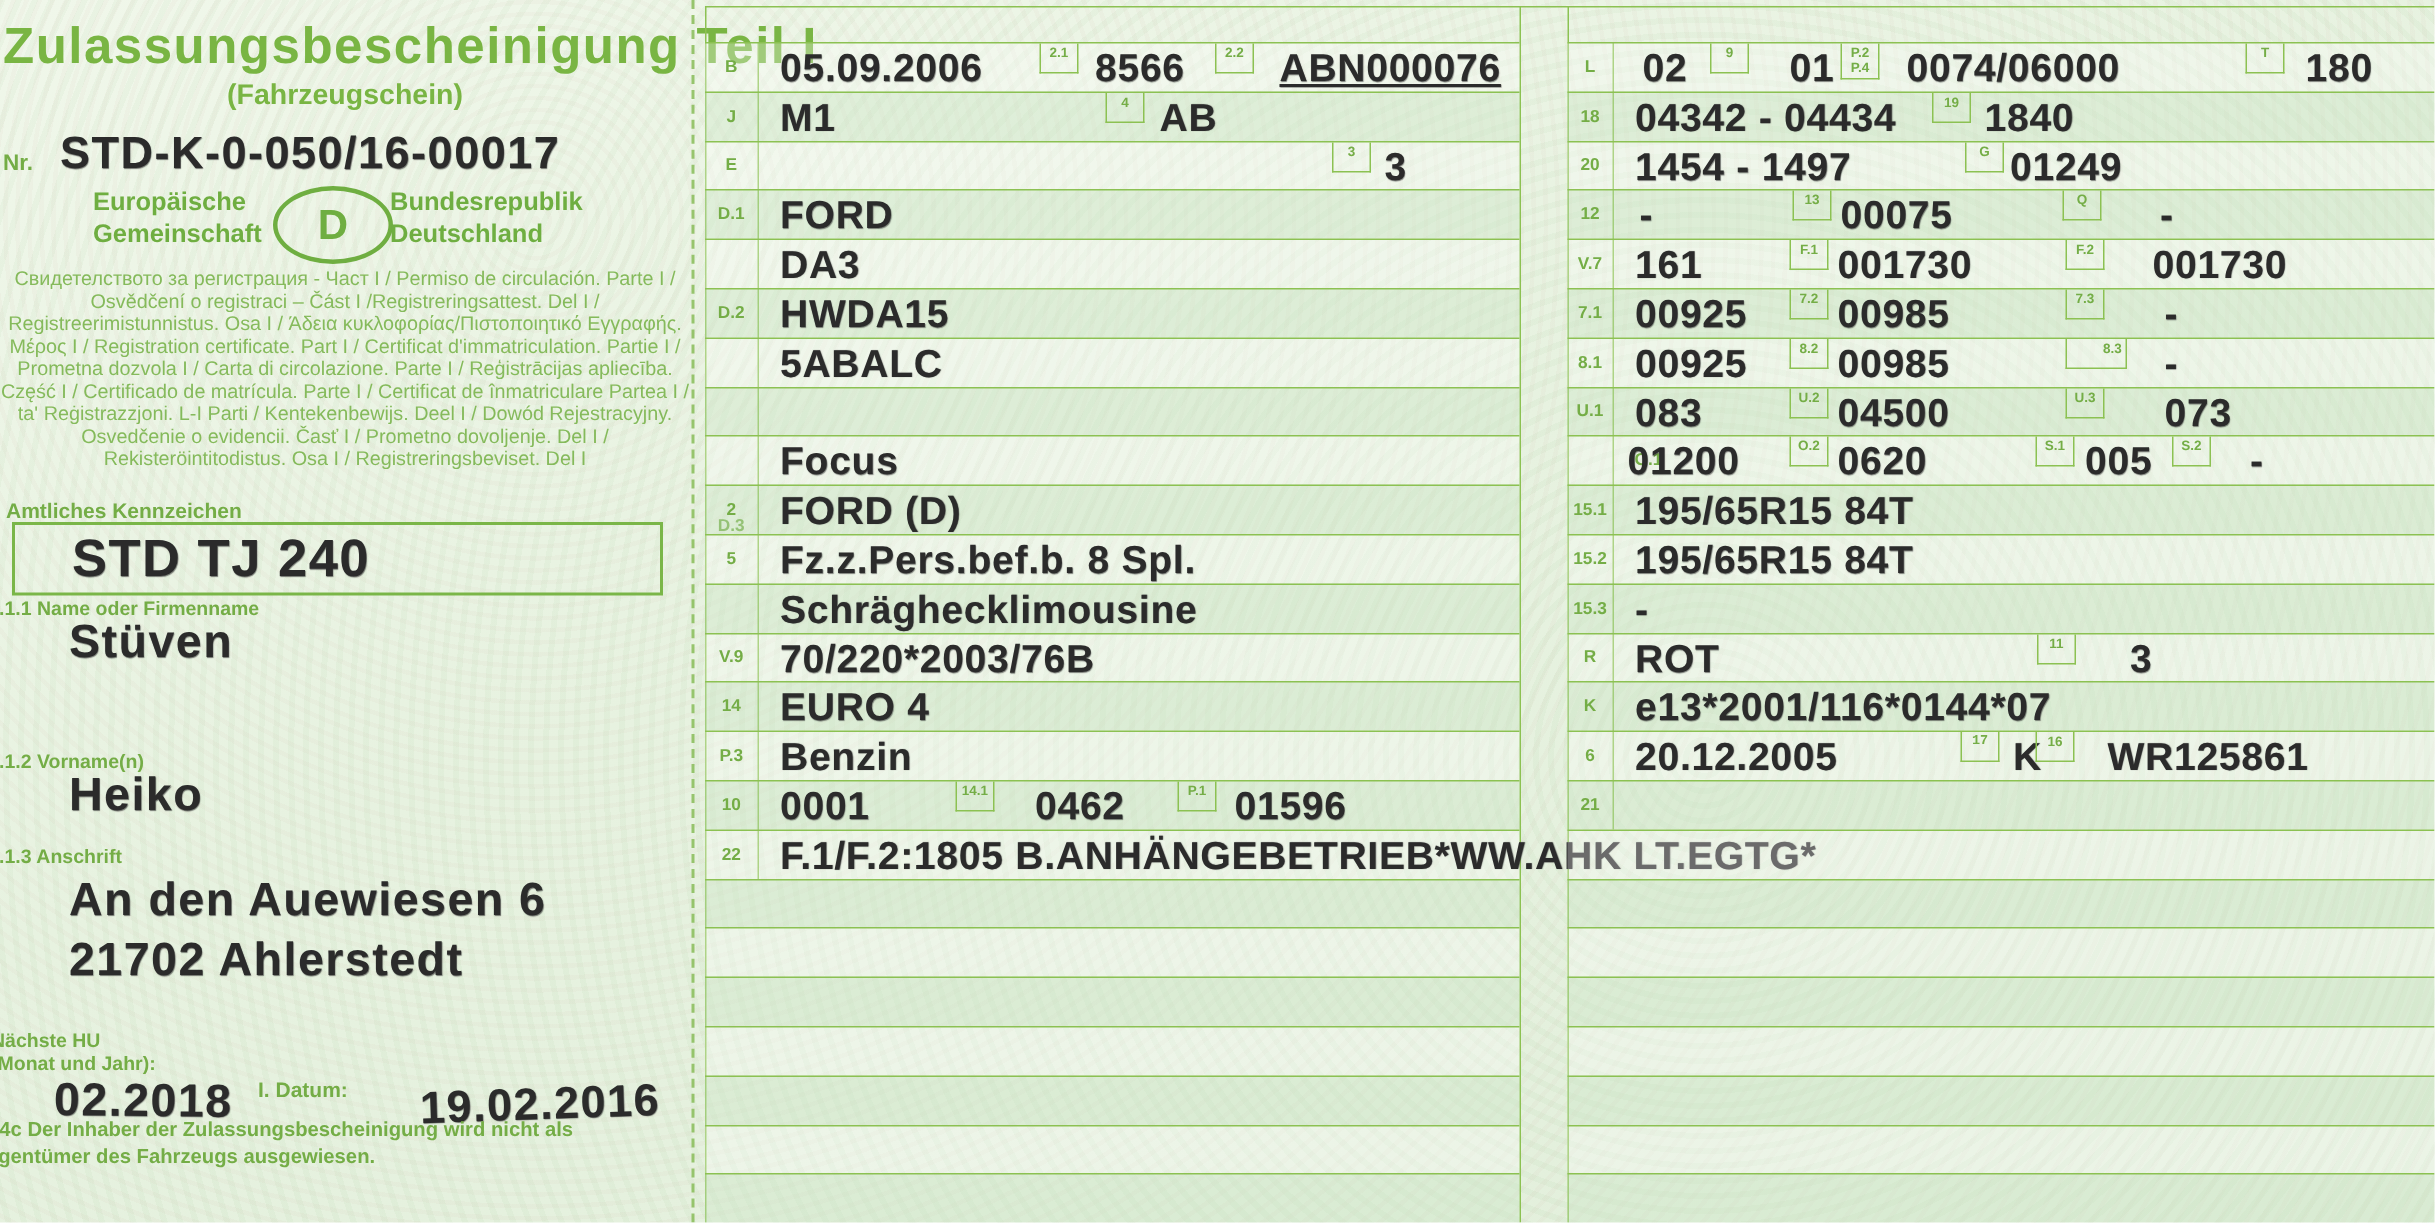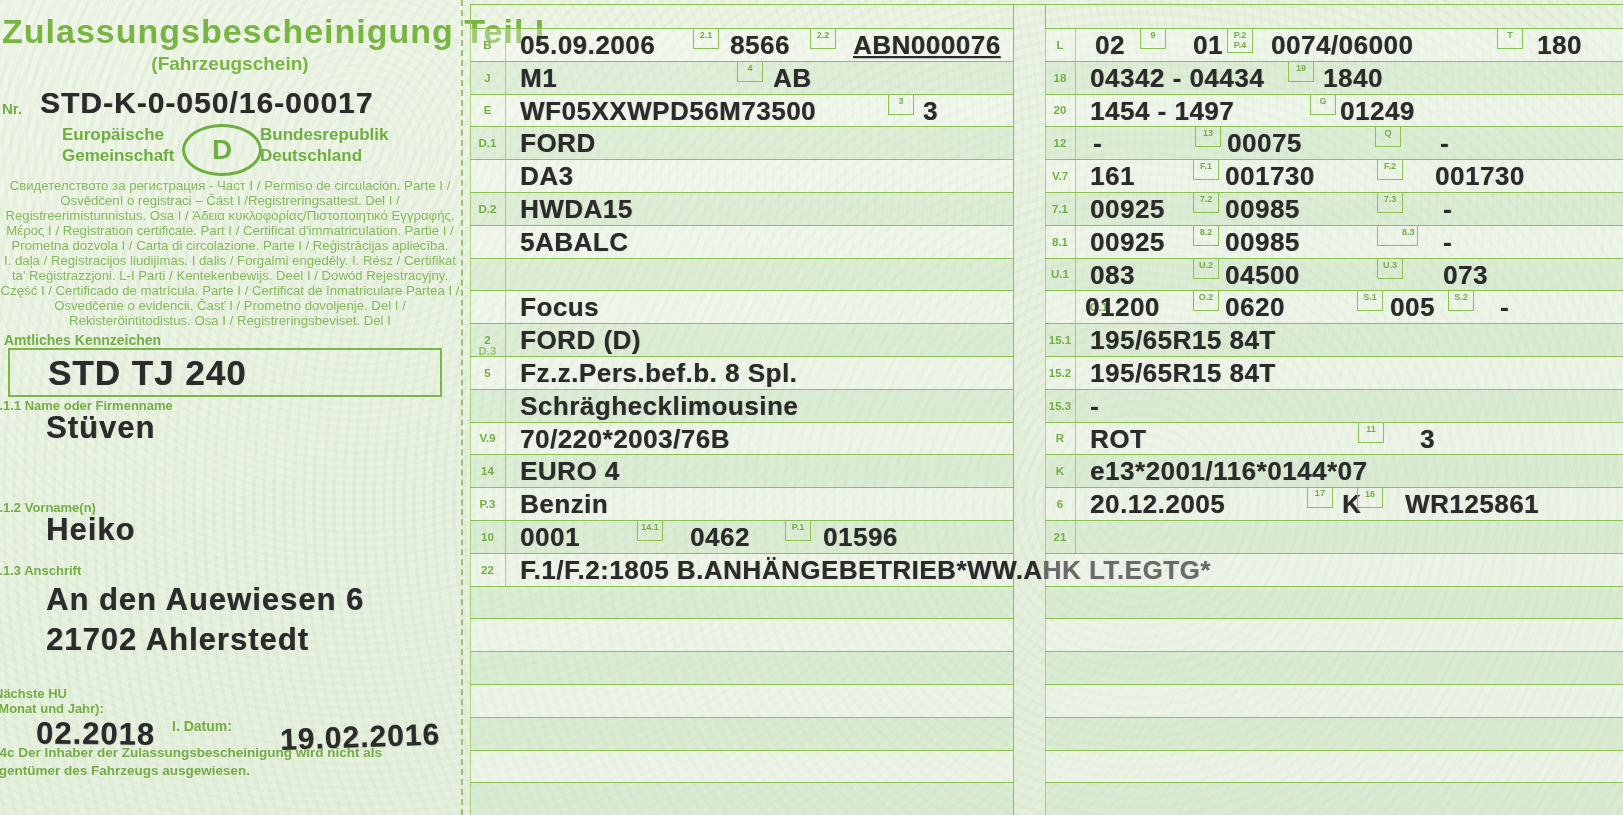--- a/index.html
+++ b/index.html
@@ -72,23 +72,22 @@
   <div>Bundesrepublik</div>
   <div>Deutschland</div>
 </div>
 
 <div class="abs langs" style="left:0;top:178px;">
     <div>Свидетелството за регистрация - Част I / Permiso de circulación. Parte I /</div>
     <div>Osvědčení o registraci – Část I /Registreringsattest. Del I /</div>
     <div>Registreerimistunnistus. Osa I / Άδεια κυκλοφορίας/Πιστοποιητικό Εγγραφής.</div>
     <div>Μέρος I / Registration certificate. Part I / Certificat d'immatriculation. Partie I /</div>
     <div>Prometna dozvola I / Carta di circolazione. Parte I / Reģistrācijas apliecība.</div>
-    <div>I. daļa / Registracijos liudijimas. I dalis / Forgalmi engedély. I. Rész / Certifikat</div>
+    <div>Część I / Certificado de matrícula. Parte I / Certificat de înmatriculare Partea I /</div>
     <div>ta' Reġistrazzjoni. L-I Parti / Kentekenbewijs. Deel I / Dowód Rejestracyjny.</div>
-    <div>Część I / Certificado de matrícula. Parte I / Certificat de înmatriculare Partea I /</div>
     <div>Osvedčenie o evidencii. Časť I / Prometno dovoljenje. Del I /</div>
     <div>Rekisteröintitodistus. Osa I / Registreringsbeviset. Del I</div>
   </div>
 
 <div class="abs small-label" style="left:4px;top:332px;">Amtliches Kennzeichen</div>
 <div class="abs plate-box" style="left:8px;top:348px;">
   <span class="val-ink">STD TJ 240</span>
 </div>
 
 <div class="abs tiny-label" style="left:-10px;top:398px;">C.1.1 Name oder Firmenname</div>
@@ -128,21 +127,20 @@
       <div class="val" style="left: 383px; text-decoration: underline;">ABN000076</div>
     </div>
     <div class="row alt" style="left: 470px; top: 60.8px; width: 543px; height: 32.8px;">
       <div class="rlabel" style="left: 0px; width: 35px;">J</div>
       <div class="val" style="left: 50px;">M1</div>
       <div class="sub" style="left: 267px;">4</div>
       <div class="val" style="left: 303px;">AB</div>
     </div>
     <div class="row lit" style="left: 470px; top: 93.6px; width: 543px; height: 32.8px;">
       <div class="rlabel" style="left: 0px; width: 35px;">E</div>
-      <div class="val" style="left: 50px;">WF05XXWPD56M73500</div>
       <div class="sub" style="left: 418px;">3</div>
       <div class="val" style="left: 453px;">3</div>
     </div>
     <div class="row alt" style="left: 470px; top: 126.4px; width: 543px; height: 32.8px;">
       <div class="rlabel" style="left: 0px; width: 35px;">D.1</div>
       <div class="val" style="left: 50px;">FORD</div>
     </div>
     <div class="row lit" style="left: 470px; top: 159.2px; width: 543px; height: 32.8px;">
       <div class="val" style="left: 50px;">DA3</div>
     </div>

